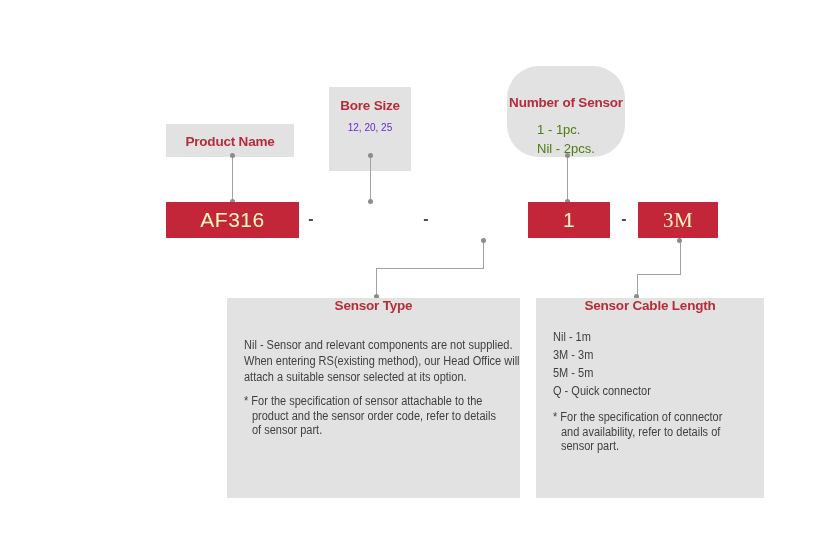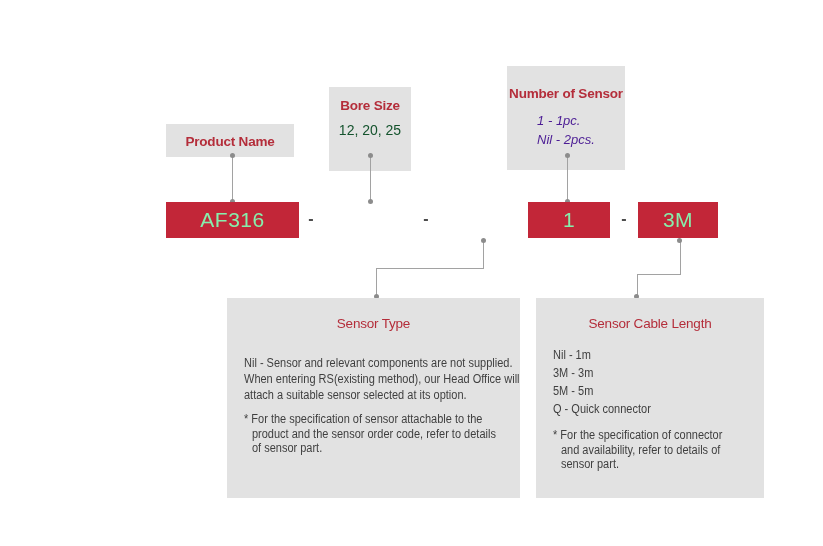--- a/index.html
+++ b/index.html
@@ -2,86 +2,86 @@
 <html><head>
 <meta charset="utf-8">
 <style>
   * { margin:0; padding:0; box-sizing:border-box; }
   body { background:#ffffff; font-family:"Liberation Sans", sans-serif; }
   .stage { position:relative; width:823px; height:546px; background:#ffffff; overflow:hidden; }
 
   
   .glabel { position:absolute; background:#e2e2e2; text-align:center; }
   .gtitle { font-size:13.5px; font-weight:700; color:#b42d3a; letter-spacing:-0.2px; }
-  .gvalue { font-size:14px; color:#14532d; }
+  .gvalue { font-size:10px; color:#6d28d9; }
 
   
   .redbox { position:absolute; top:202px; height:36px; background:#c22638;
             display:flex; align-items:center; justify-content:center;
-            color:#86efac; font-size:21px; letter-spacing:0.5px; }
+            color:#fef9c3; font-size:21px; letter-spacing:0.5px; }
 
   
   .sep { position:absolute; top:210px; width:14px; text-align:center;
          color:#4d4d4d; font-size:16px; font-weight:700; }
 
   
   .cline { position:absolute; background:#a2a2a2; }
   .dot { position:absolute; width:5px; height:5px; border-radius:50%; background:#8c8c8c; }
 
   
   .bigbox { position:absolute; top:298px; height:200px; background:#e2e2e2; }
-  .bigtitle { margin-top:18px; text-align:center; font-size:13.5px; font-weight:400;
+  .bigtitle { text-align:center; font-size:13.5px; font-weight:700;
               color:#b42d3a; letter-spacing:-0.2px; line-height:16px; }
   .btext { font-size:12.5px; color:#3f3f3f; line-height:16px; white-space:nowrap;
            transform:scaleX(0.88); transform-origin:0 50%; }
   .desc { margin:23px 0 0 17px; }
   .optlist { margin:14px 0 0 17px; line-height:18px; }
   .note { margin-left:17px; line-height:14.5px; padding-left:9px; text-indent:-9px; }
   .note-sensor { margin-top:9px; }
   .note-cable { margin-top:10px; }
 
   
   .nos-options { display:inline-block; text-align:left; margin-top:10px;
-                 font-size:13px; color:#4c1d95; line-height:19px;font-style:italic; }
+                 font-size:13px; color:#4d7c0f; line-height:19px; }
 </style>
 </head>
 <body>
 
 <div class="stage">
 
   <div class="glabel" style="left:166px; top:124px; width:128px; height:33px; line-height:33px;">
     <span class="gtitle">Product Name</span>
   </div>
 
   <div class="glabel" style="left:329px; top:87px; width:82px; height:84px; padding-top:11px;">
     <div class="gtitle">Bore Size</div>
     <div class="gvalue" style="margin-top:9px;">12, 20, 25</div>
   </div>
 
-  <div class="glabel" style="left:507px; top:66px; width:118px; height:104px; padding-top:20px;">
+  <div class="glabel" style="left:507px; top:66px; width:118px; height:91px; padding-top:29px;border-radius:32px;">
     <div class="gtitle">Number of Sensor</div>
     <div class="nos-options">1 - 1pc.<br>Nil - 2pcs.</div>
   </div>
 
   <div class="cline" style="left:232px; top:157px; width:1px; height:45px;"></div>
   <div class="cline" style="left:370px; top:157px; width:1px; height:45px;"></div>
   <div class="cline" style="left:567px; top:157px; width:1px; height:45px;"></div>
   <div class="dot" style="left:230px; top:153px;"></div>
   <div class="dot" style="left:230px; top:199px;"></div>
   <div class="dot" style="left:368px; top:153px;"></div>
   <div class="dot" style="left:368px; top:199px;"></div>
   <div class="dot" style="left:565px; top:153px;"></div>
   <div class="dot" style="left:565px; top:199px;"></div>
 
   <div class="redbox" style="left:166px; width:133px;">AF316</div>
   <span class="sep" style="left:304px;">-</span>
   <span class="sep" style="left:419px;">-</span>
   <div class="redbox" style="left:528px; width:82px;">1</div>
   <span class="sep" style="left:617px;">-</span>
-  <div class="redbox" style="left:638px; width:80px;">3M</div>
+  <div class="redbox" style="left:638px; width:80px;font-family:Liberation Serif, serif;">3M</div>
 
   <div class="cline" style="left:483px; top:239px; width:1px; height:29px;"></div>
   <div class="cline" style="left:376px; top:268px; width:108px; height:1px;"></div>
   <div class="cline" style="left:376px; top:268px; width:1px; height:30px;"></div>
   <div class="dot" style="left:481px; top:238px;"></div>
   <div class="dot" style="left:374px; top:294px;"></div>
 
   <div class="cline" style="left:680px; top:239px; width:1px; height:35px;"></div>
   <div class="cline" style="left:637px; top:274px; width:44px; height:1px;"></div>
   <div class="cline" style="left:637px; top:274px; width:1px; height:24px;"></div>

